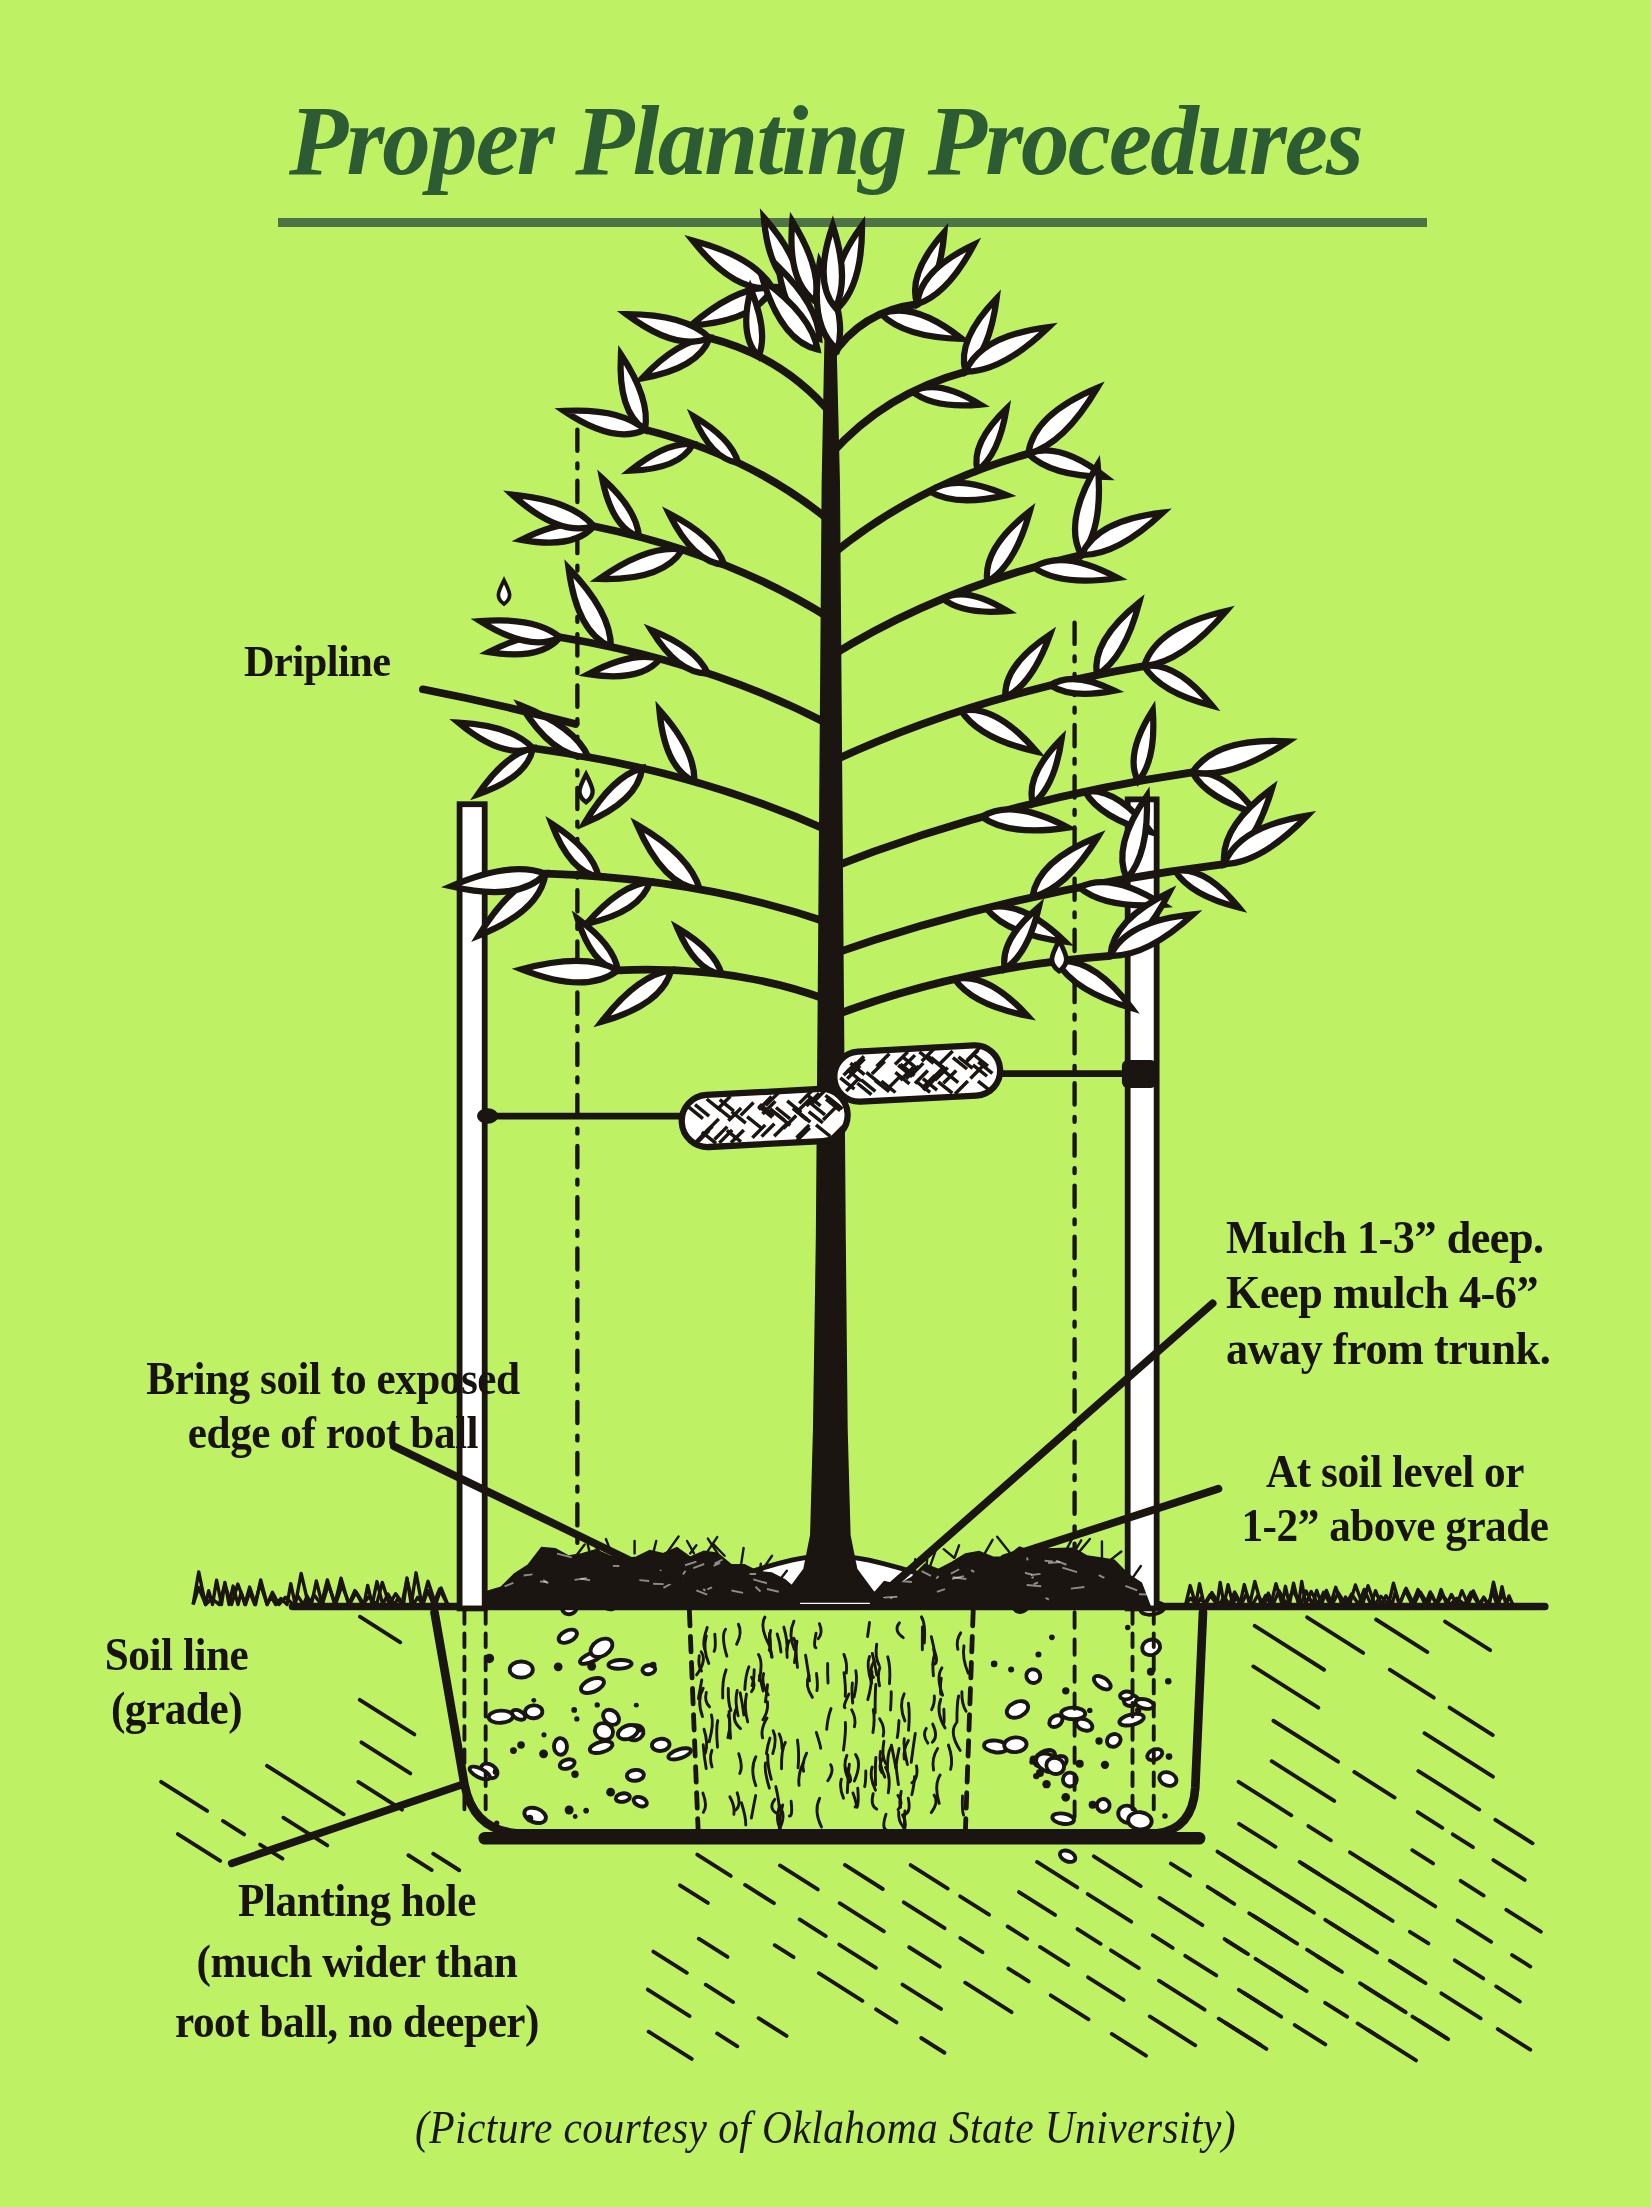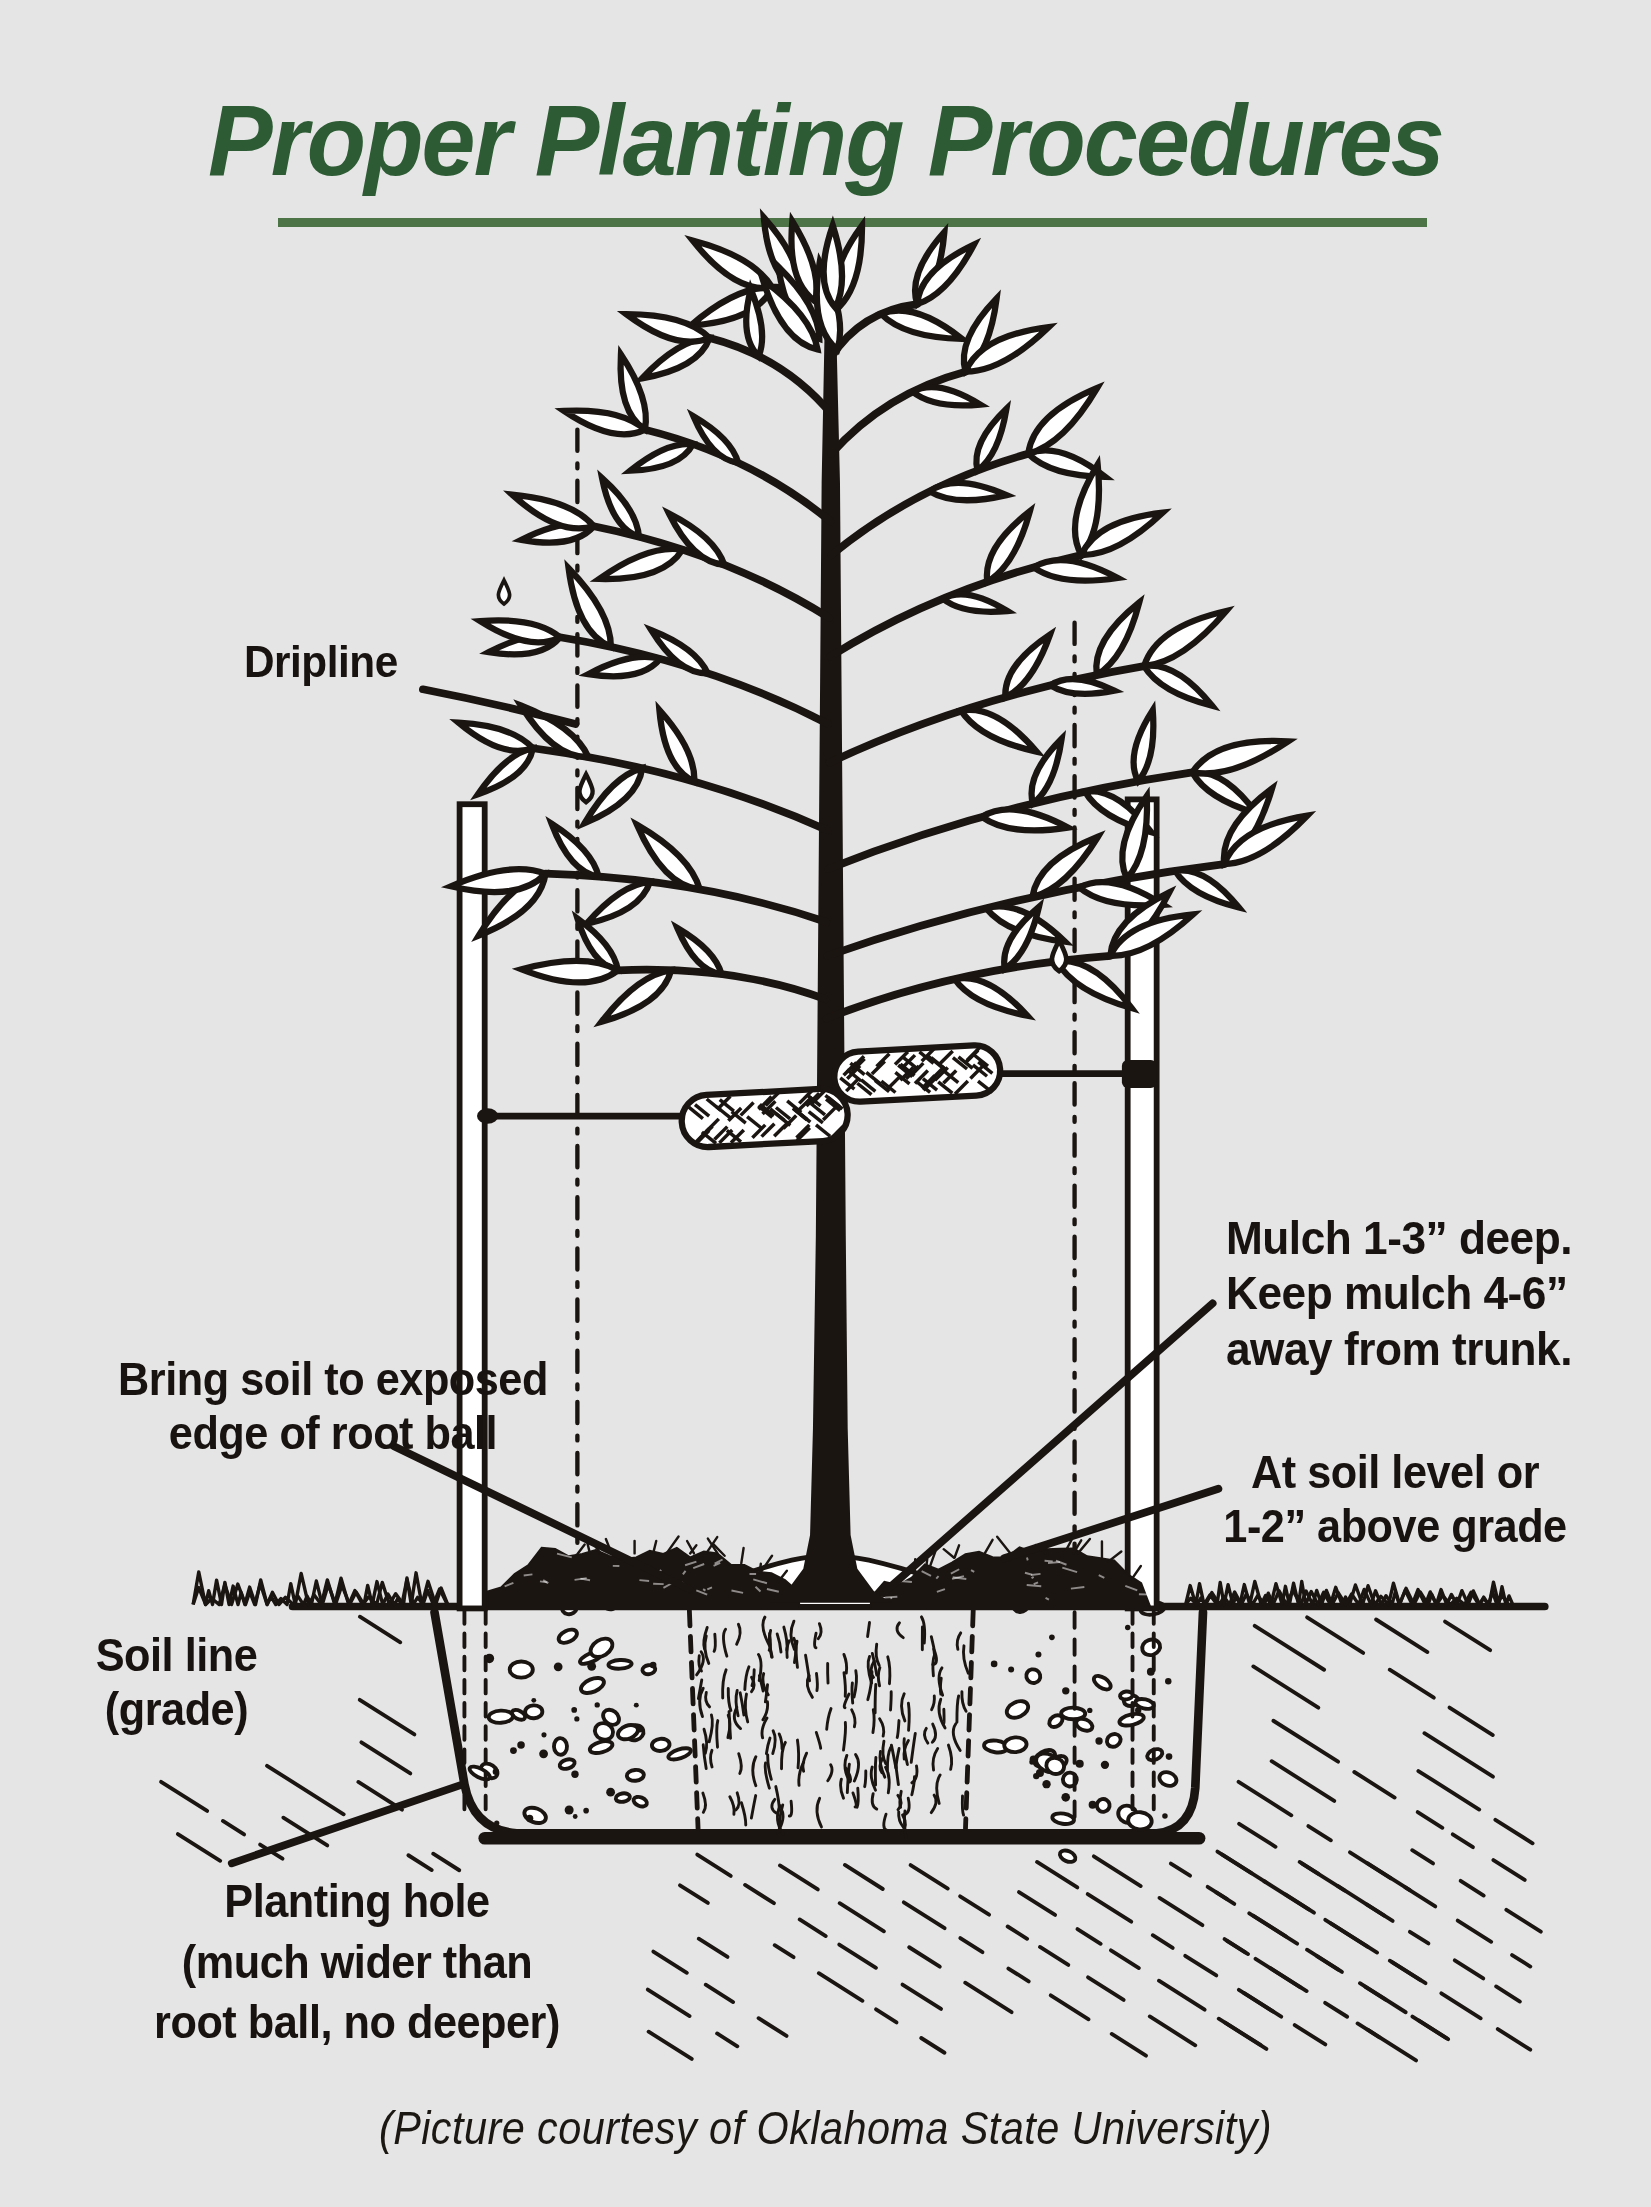--- a/index.html
+++ b/index.html
@@ -1,17 +1,17 @@
 <!DOCTYPE html>
 <html><head>
 <meta charset="utf-8">
 <style>
   html,body{margin:0;padding:0;background:#ffffff;}
-  .page{position:relative;width:1651px;height:2207px;background:#e5e5e5;overflow:hidden;
-        font-family:Liberation Sans, sans-serif;}
+  .page{position:relative;width:1651px;height:2207px;background:#bef264;overflow:hidden;
+        font-family:Liberation Serif, serif;}
   .title{position:absolute;left:0;top:83px;width:1651px;text-align:center;
          font-size:100px;font-weight:bold;font-style:italic;letter-spacing:-1.9px;
          transform:scaleX(.97);transform-origin:center top;white-space:nowrap;}
   .title-rule{position:absolute;left:278px;top:218px;width:1149px;height:8.7px;}
   .art{position:absolute;left:0;top:0;}
   .lbl{position:absolute;font-weight:bold;color:#181310;letter-spacing:-0.5px;
        line-height:1.18;white-space:nowrap;}
   .lbl-left{transform:scaleX(.94);transform-origin:left top;}
   .lbl-center{text-align:center;transform:scaleX(.94);transform-origin:center top;}
   .dripline-lbl{left:244px;top:635px;font-size:45px;}

